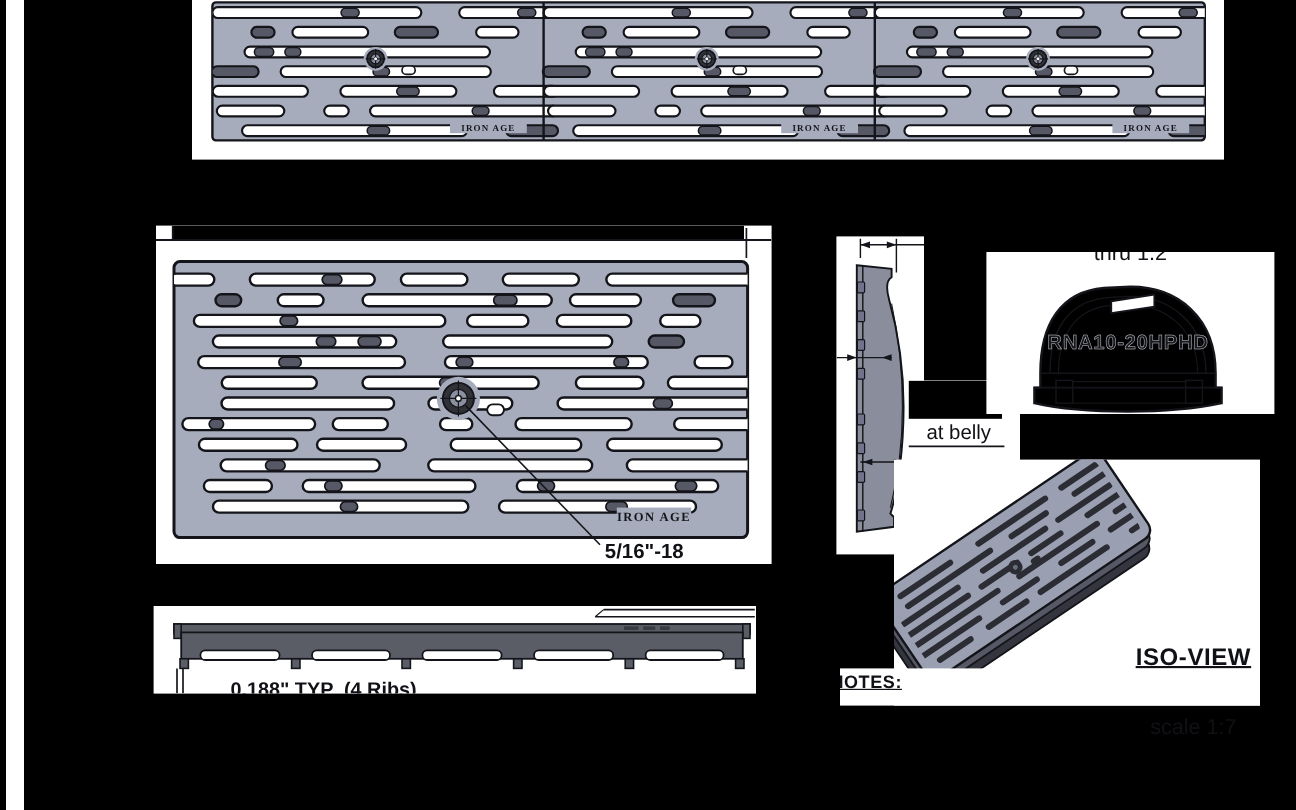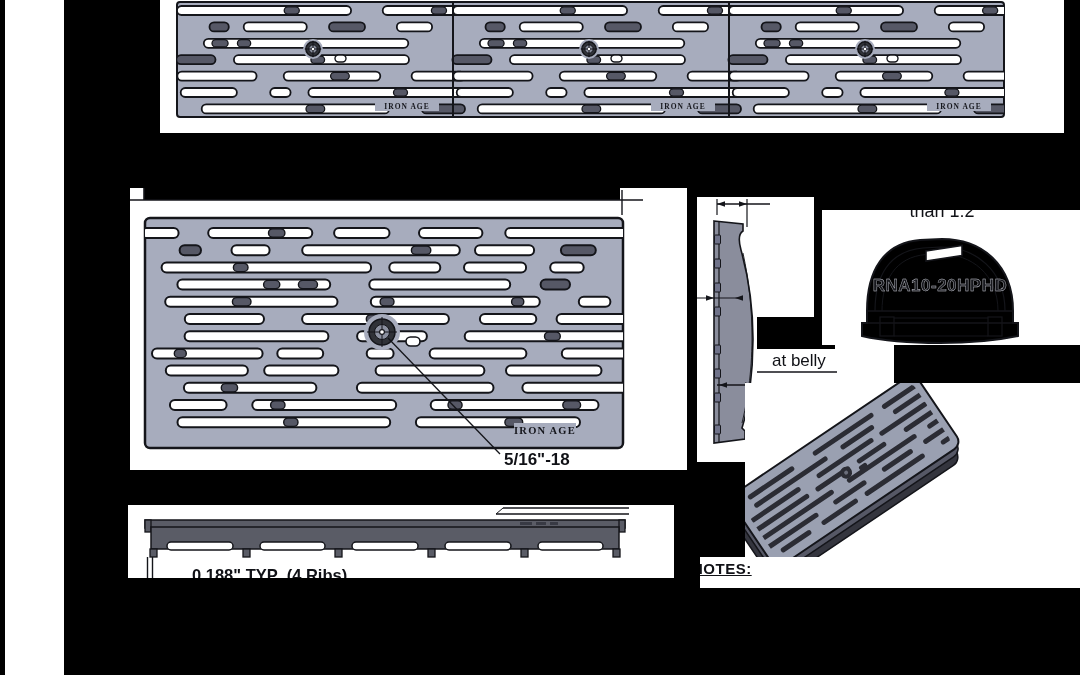--- a/index.html
+++ b/index.html
@@ -1,18 +1,18 @@
 <!DOCTYPE html>
 <html><head>
 <meta charset="utf-8">
 <style>
   html,body{margin:0;padding:0;background:#000;}
   #page{position:relative;width:1080px;height:675px;background:#000;overflow:hidden;
         font-family:"Liberation Sans",sans-serif;}
-  .panel{position:absolute;background:#fff;padding-left:44px;}
+  .panel{position:absolute;background:#fff;}
   .dtext{position:absolute;color:#101116;white-space:pre;font-family:"Liberation Sans",sans-serif;}
   svg{display:block;position:absolute;left:0;top:0;}
   .u{text-decoration:underline;}
 </style>
 </head>
 <body>
 
 <div id="page">
 
   <div class="panel" style="left:5px;top:0;width:15px;height:675px;"></div>
@@ -263,21 +263,21 @@
   <div class="panel" style="left:757px;top:317px;width:93px;height:67px;overflow:hidden;">
     <svg width="93" height="67">
       <rect x="0" y="0" width="78" height="32" fill="#000"></rect>
       <line x1="0" y1="55" x2="80" y2="55" stroke="#14151a" stroke-width="1.4"></line>
     </svg>
     <div class="dtext" style="left:79px;top:4px;font-size:16px;font-weight:600;">"</div>
     <div class="dtext" style="left:15px;top:34px;font-size:17px;">at belly</div>
   </div>
 
   <div class="panel" style="left:822px;top:210px;width:240px;height:135px;overflow:hidden;">
-    <div class="dtext" style="left:0;top:-9px;width:240px;text-align:center;font-size:18px;">than 1:2</div>
+    <div class="dtext" style="left:0;top:-9px;width:240px;text-align:center;font-size:18px;">thru 1:2</div>
     <svg id="domeSvg" width="240" height="135">
       <path id="domePath" d="M40,126 L40,113 L45,113 L45,101 C45,60 62,33 98,30 L120,29 C160,29 191,55 191,101 L191,113 L196,113 L196,126 C170,131.5 146,133 118,133 C90,133 64,131.5 40,126 Z" stroke="#14151a" stroke-width="2"></path>
       <line x1="45" y1="101" x2="191" y2="101" stroke="#14151a" stroke-width="1.3"></line>
       <line x1="40" y1="113" x2="196" y2="113" stroke="#14151a" stroke-width="1.3"></line>
       <path d="M53,101 C53,66 67,41 101,38 L119,37 C153,37 183,60 183,101" fill="none" stroke="#14151a" stroke-width="1.2"></path>
       <path d="M60,101 C60,71 73,47 104,44.5 L119,44 C149,44 176,64 176,101" fill="none" stroke="#14151a" stroke-width="1"></path>
       <polygon points="104,41 140,35.5 140,45.5 104,51" fill="#fff" stroke="#14151a" stroke-width="1.6"></polygon>
       <rect x="58" y="107" width="14" height="19" fill="none" stroke="#14151a" stroke-width="1.2"></rect>
       <rect x="166" y="107" width="14" height="19" fill="none" stroke="#14151a" stroke-width="1.2"></rect>
       <line x1="72" y1="108" x2="166" y2="108" stroke="#14151a" stroke-width="1"></line>
@@ -321,20 +321,24 @@
           <rect x="81.0" y="18" width="77.6" height="5" rx="2.5" fill="#2b2c34"></rect>
           <rect x="-97.8" y="28.400000000000006" width="35.9" height="5" rx="2.5" fill="#2b2c34"></rect>
           <rect x="-48.7" y="28.400000000000006" width="42.9" height="5" rx="2.5" fill="#2b2c34"></rect>
           <rect x="3.4" y="28.400000000000006" width="71.5" height="5" rx="2.5" fill="#2b2c34"></rect>
           <rect x="95.2" y="28.400000000000006" width="74.1" height="5" rx="2.5" fill="#2b2c34"></rect>
           <circle cx="0" cy="2" r="6" fill="#2b2c34"></circle>
           <circle cx="0" cy="2" r="2" fill="#6a6d7a"></circle>
           <rect x="13" y="4" width="9" height="5" rx="2.5" fill="#2b2c34"></rect>
         </g>
       </svg>
+    <div class="dtext" style="left:192px;top:118px;width:115px;text-align:center;">
+      <div class="u" style="font-size:20px;font-weight:bold;letter-spacing:0.5px;">ISO-VIEW</div>
+      <div style="font-size:18px;">scale 1:7</div>
+    </div>
   </div>
 
   <div class="panel" style="left:700px;top:557px;width:350px;height:31px;overflow:hidden;">
     <div class="dtext u" style="left:-8px;top:3px;font-size:15px;font-weight:bold;letter-spacing:0.5px;">NOTES:</div>
   </div>
 
   <div class="panel" style="left:128px;top:505px;width:502px;height:73px;overflow:hidden;">
     <svg id="sideSvg" width="502" height="73">
         <line x1="375" y1="3" x2="501" y2="3" stroke="#14151a" stroke-width="1.3"></line>
         <line x1="368" y1="9" x2="501" y2="9" stroke="#14151a" stroke-width="1.3"></line>

